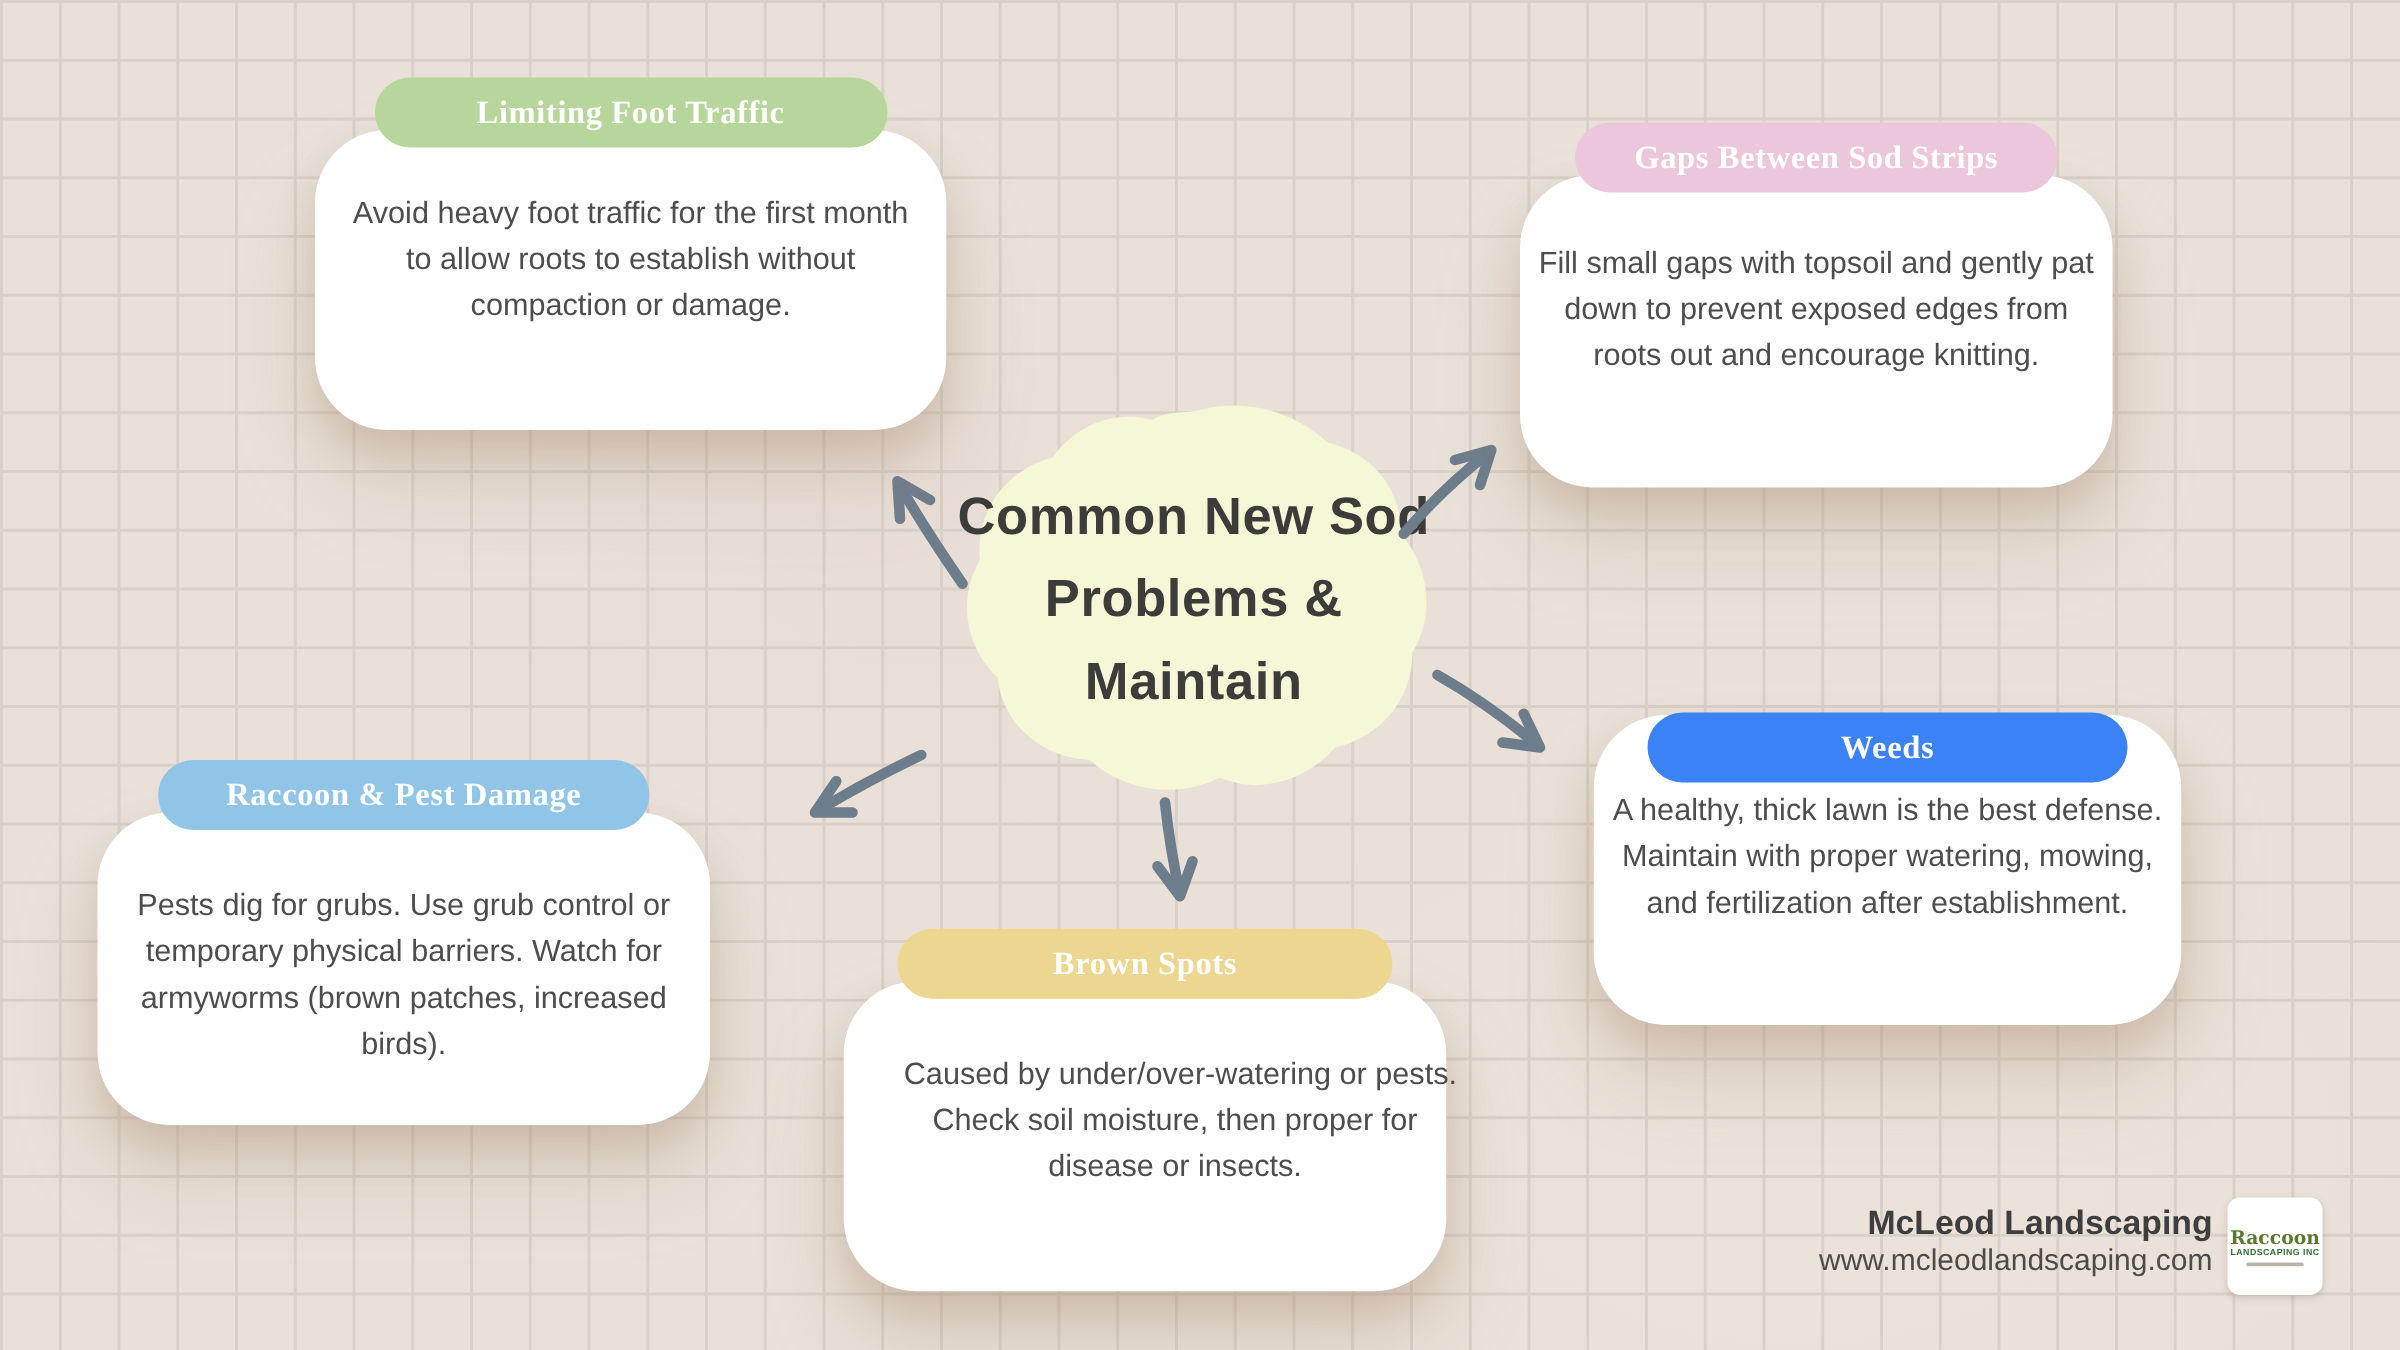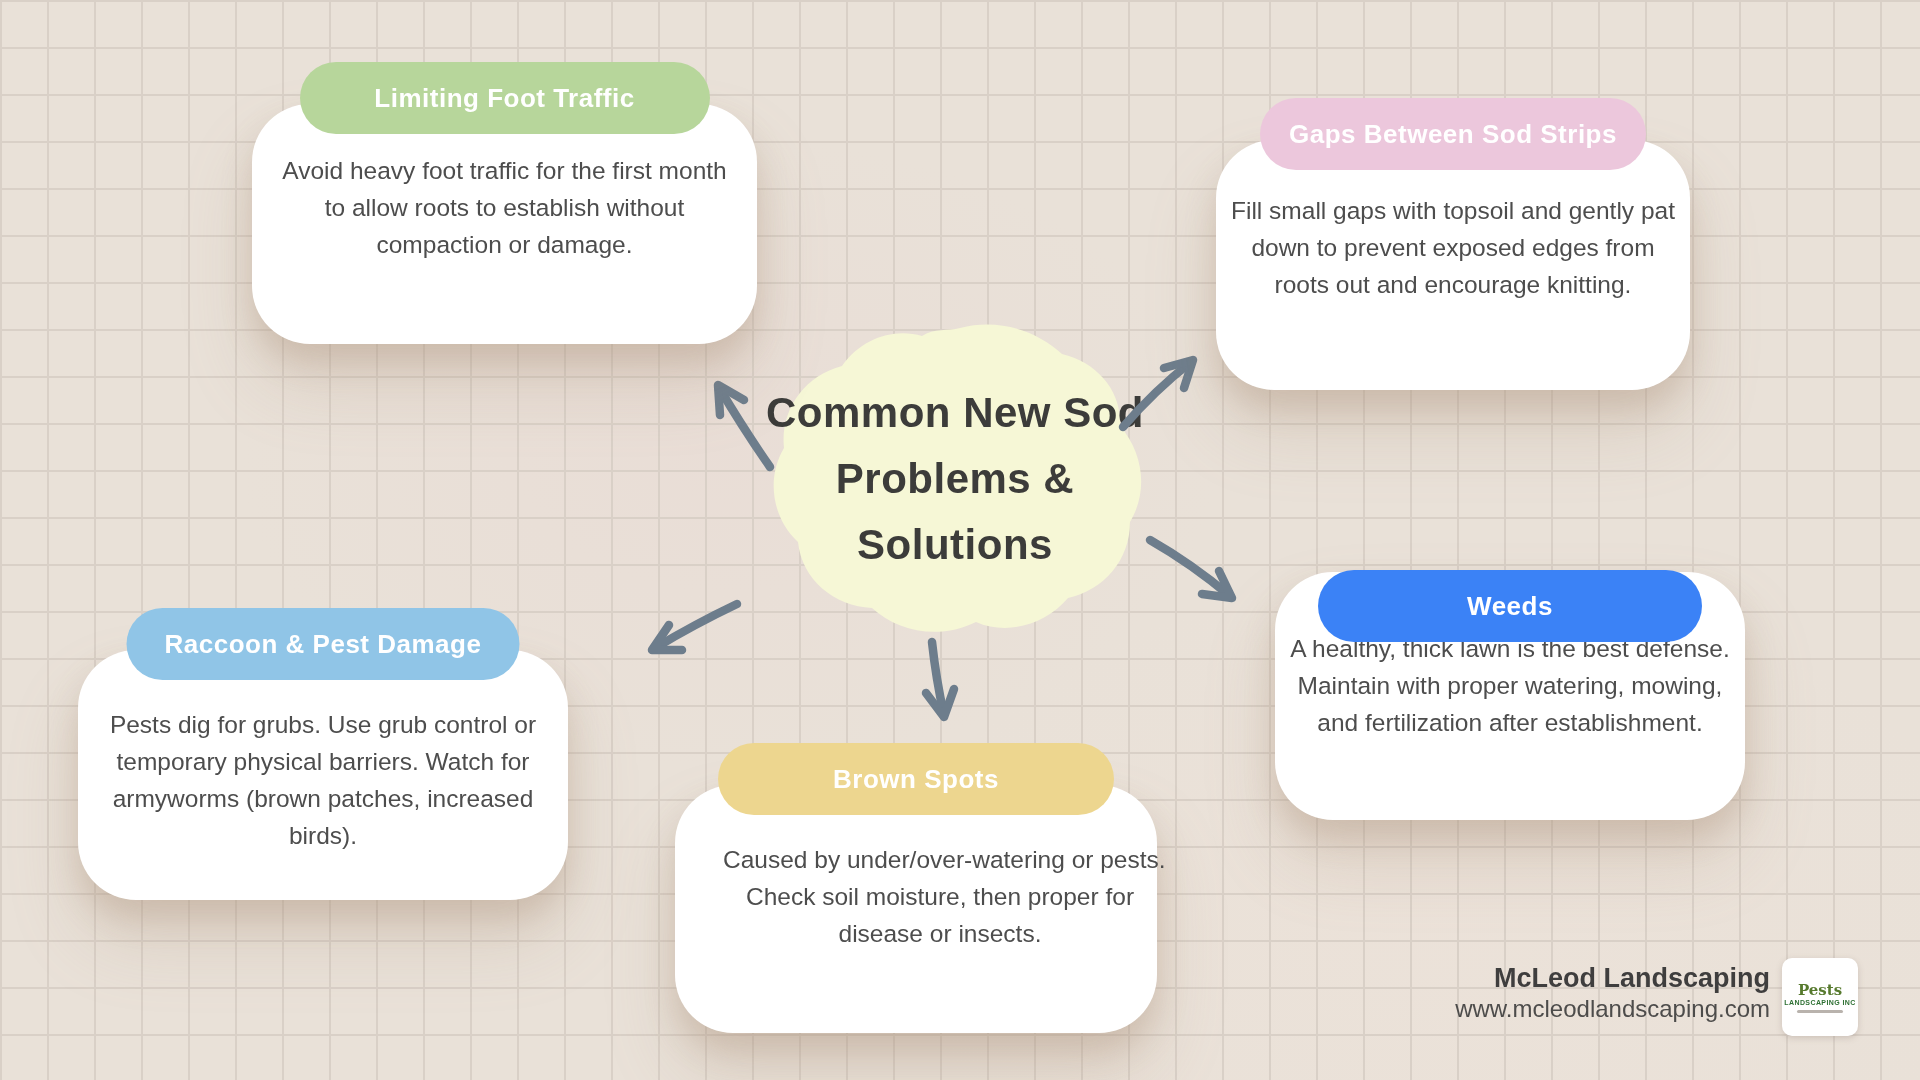--- a/index.html
+++ b/index.html
@@ -13,23 +13,23 @@
       radial-gradient(700px 450px at 38% 42%, rgba(233,221,214,0.9), rgba(233,221,214,0) 70%),
       radial-gradient(800px 500px at 75% 85%, rgba(236,226,217,0.8), rgba(236,226,217,0) 70%);
     background-size:47px 47px, 47px 47px, auto, auto;
   }
   .card{
     position:absolute;background:#ffffff;border-radius:58px;
     box-shadow:0 18px 30px rgba(168,142,120,0.30), 0 42px 70px rgba(168,142,120,0.22);
   }
   .pill{
     position:absolute;top:-42px;left:50%;transform:translateX(-50%);
-    height:72px;border-radius:36px;z-index:2;
+    height:56px;border-radius:36px;z-index:2;
     display:flex;align-items:center;justify-content:center;
-    color:#ffffff;font-weight:bold;font-size:26px;letter-spacing:0.5px;
+    color:#ffffff;font-weight:bold;font-size:26px;letter-spacing:0.5px;font-family:Liberation Serif, serif;
   }
   .card-body{
     position:relative;z-index:1;text-align:center;
     color:#4d4d4d;font-size:24.5px;line-height:37px;
   }
   .card-body span{display:block;white-space:nowrap;}
   
   .c1{left:252px;top:104px;width:505px;height:240px;}
   .c1 .pill{width:410px;background:#b7d69b;}
   .c1 .card-body{padding-top:48px;}
@@ -87,21 +87,21 @@
         C180,322 138,314 112,290
         C74,288 42,262 38,224
         C12,200 6,160 24,130
         C20,92 44,58 82,48
         C102,20 134,10 162,18
         C174,10 188,13 200,10 Z"></path>
     </svg>
     <div class="center-title">
       <span>Common New Sod</span>
       <span>Problems &amp;</span>
-      <span>Solutions</span>
+      <span>Maintain</span>
     </div>
   </div>
 
   <svg class="arrow" style="left:695px;top:365px;" width="100" height="125" viewBox="0 0 100 125">
     <path d="M75,102 Q46,60 25,24"></path>
     <path d="M25,50 L23,20 L49,35"></path>
   </svg>
   <svg class="arrow" style="left:1115px;top:350px;" width="95" height="90" viewBox="0 0 95 90">
     <path d="M8,77 Q40,40 76,12"></path>
     <path d="M49,18 L78,10 L69,38"></path>
@@ -163,18 +163,18 @@
       <span>armyworms (brown patches, increased</span>
       <span>birds).</span>
     </div>
   </div>
 
   <div class="footer-text">
     <div class="footer-company">McLeod Landscaping</div>
     <div class="footer-site">www.mcleodlandscaping.com</div>
   </div>
   <div class="footer-logo">
-    <div class="logo-name">Pests</div>
+    <div class="logo-name">Raccoon</div>
     <div class="logo-sub">LANDSCAPING INC</div>
     <div class="logo-tagline"></div>
   </div>
 
 </div>
 
 </body></html>

